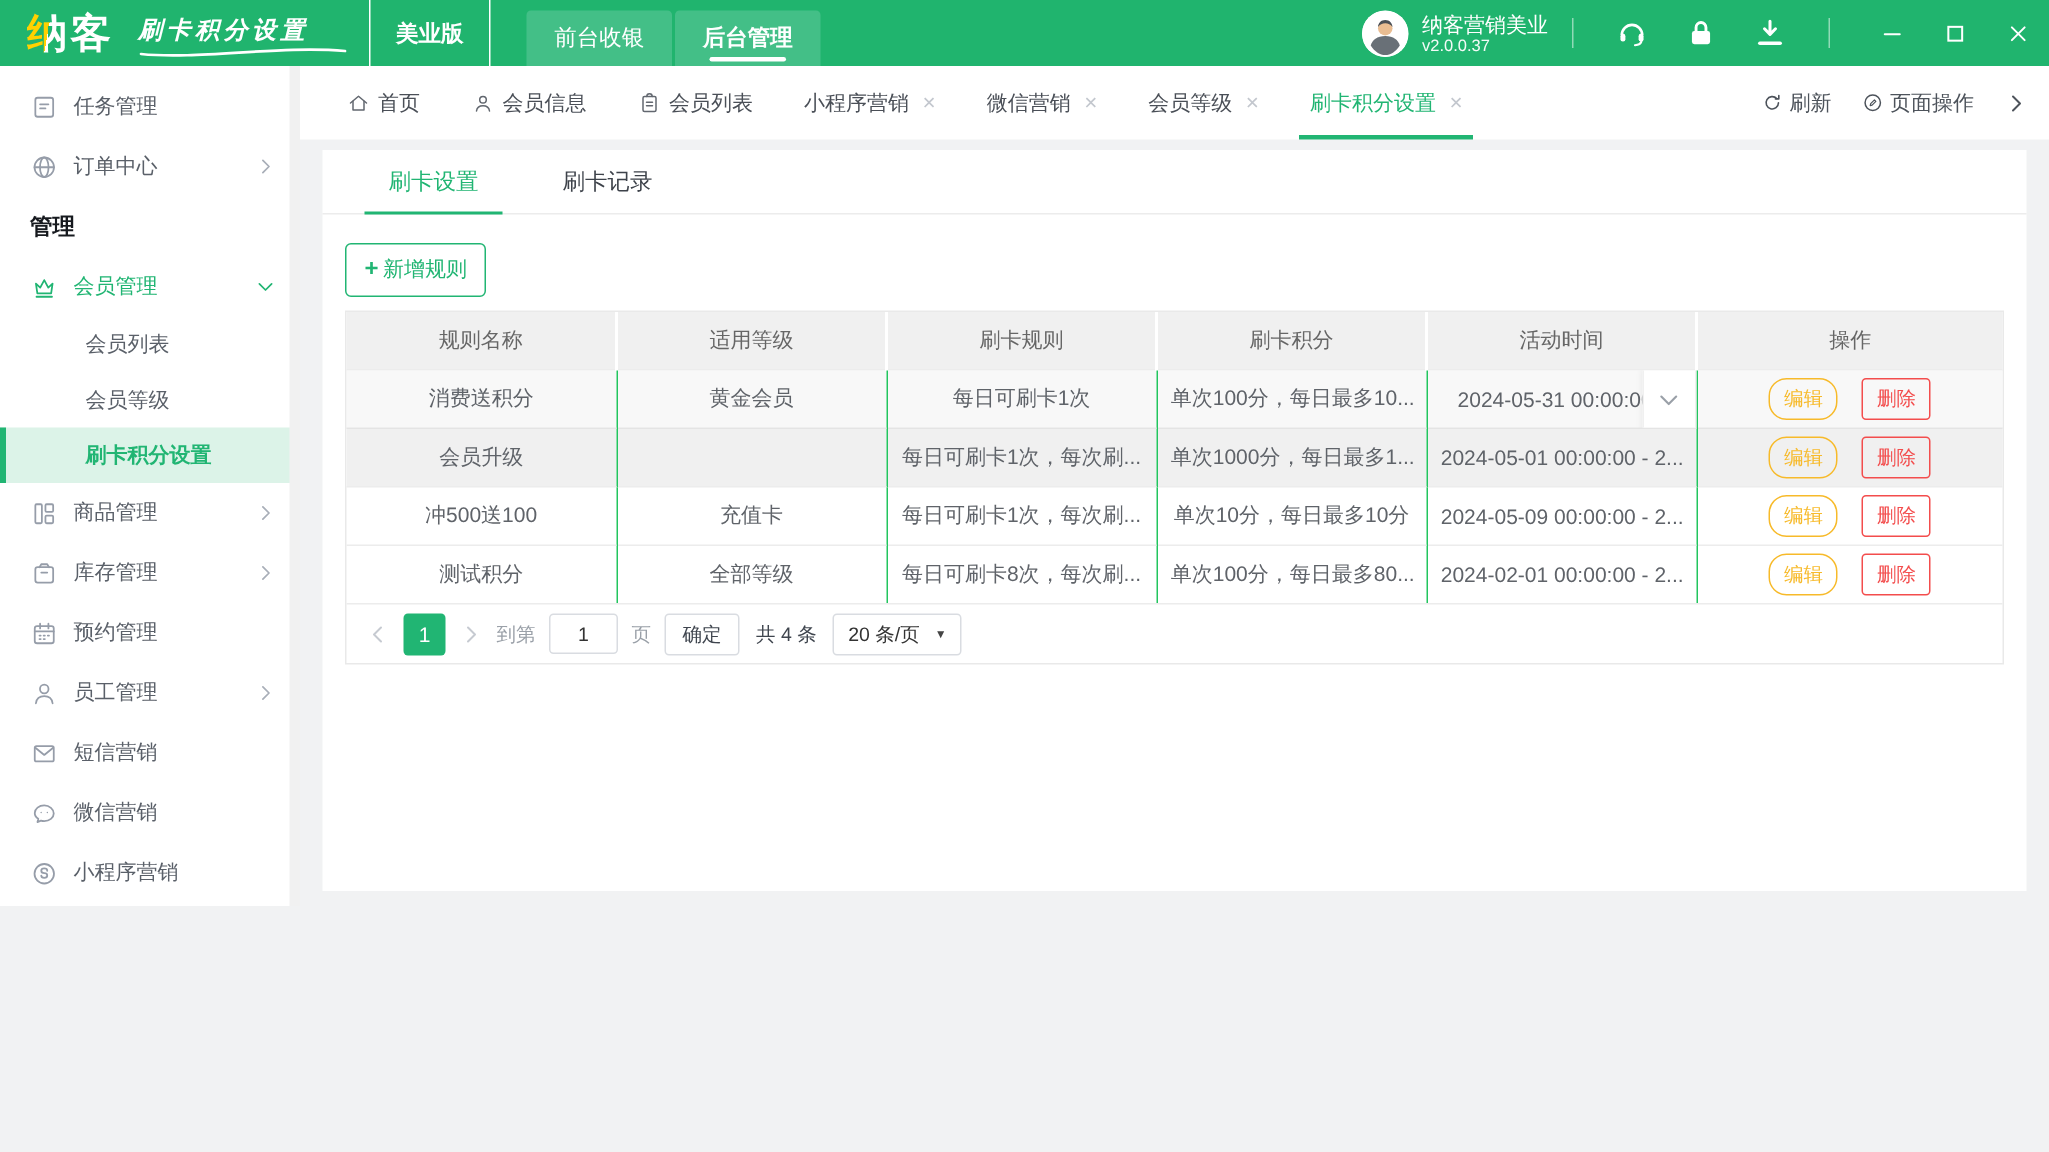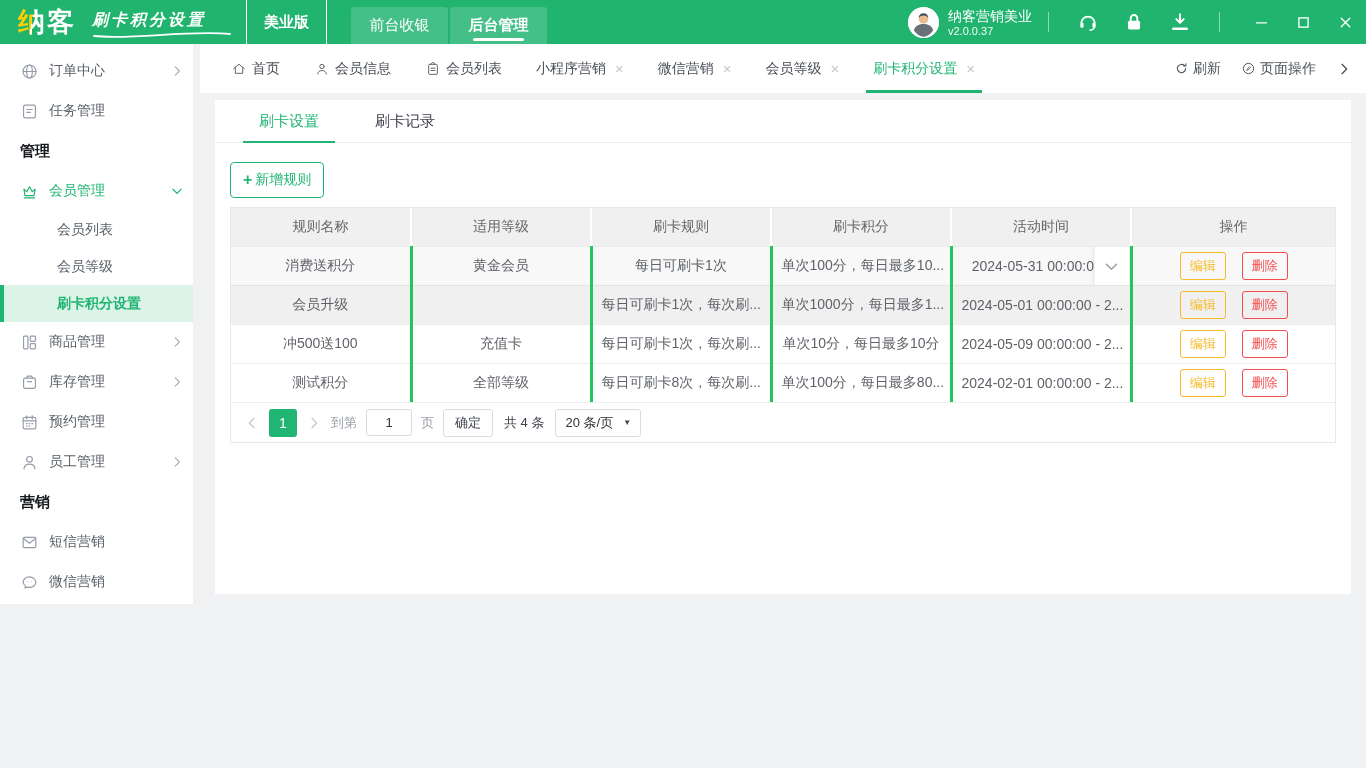--- a/index.html
+++ b/index.html
@@ -66,29 +66,29 @@
   .inner-tab.active { color:#21b573; }
   .inner-tab.active::after { content:""; position:absolute; bottom:-1px; left:-16px; right:-16px; height:2px; background:#21b573; }
   .add-btn { margin:19px 0 9px 15px; display:inline-flex; align-items:center; gap:3px; border:1px solid #21b573; color:#21b573; background:#fff; font-size:14px; padding:8px 12px; border-radius:4px; cursor:pointer; font-family:inherit; }
   .add-btn .plus { font-size:16px; font-weight:bold; line-height:12px; }
 
   
   .table-wrap { margin:0 15px; border:1px solid #e9e9e9; }
   table { width:100%; border-collapse:collapse; table-layout:fixed; }
   th { height:38px; background:#f0f0f0; font-weight:normal; font-size:14px; color:#666; border-right:2px solid #fff; }
   th:last-child { border-right:none; }
-  td { height:39px; text-align:center; font-size:14px; color:#5f6369; border-top:1px solid #ececec; border-right:3px solid #22c55e; padding:0 9px; white-space:nowrap; overflow:hidden; position:relative; }
+  td { height:39px; text-align:center; font-size:14px; color:#5f6369; border-top:1px solid #ececec; border-right:1px solid #22c55e; padding:0 9px; white-space:nowrap; overflow:hidden; position:relative; }
   td:last-child { border-right:none; }
   tbody tr:nth-child(1) { background:#f8f8f8; }
   tbody tr:nth-child(2) { background:#f0f0f0; }
   tbody tr:nth-child(2) td { border-top-color:#e4e4e4; }
   .dd-box { position:absolute; top:-3px; right:0; width:36px; height:45px; background:#fff; border:1px solid #f0f0f0; box-shadow:0 1px 5px rgba(0,0,0,.10); display:flex; align-items:center; justify-content:center; color:#9aa0a8; cursor:pointer; }
   .dd-box svg { width:17px; height:17px; }
   .op-btn { display:inline-block; border:1px solid; border-radius:3px; background:transparent; font-size:13px; padding:4px 9px; margin:0 8px; cursor:pointer; font-family:inherit; }
-  .op-edit { color:#f7ba2a; border-color:#f7ba2a; }
+  .op-edit { color:#f7ba2a; border-color:#f7ba2a;border-radius:12px; }
   .op-del { color:#f34d4d; border-color:#f34d4d; }
 
   
   .pager { display:flex; align-items:center; gap:9px; padding:6px 13px; height:40px; border-top:1px solid #ececec; }
   .pg-arrow { width:16px; height:16px; color:#c6cad1; cursor:pointer; }
   .pg-current { width:28px; height:28px; background:#21b573; color:#fff; border-radius:3px; display:flex; align-items:center; justify-content:center; font-size:14px; cursor:pointer; }
   .pg-label { color:#9aa0a8; font-size:13px; }
   .pg-input { width:46px; height:27px; border:1px solid #d9dce1; border-radius:3px; text-align:center; font-size:13px; color:#333; font-family:inherit; }
   .pg-confirm { height:28px; padding:0 11px; background:#fff; border:1px solid #d9dce1; border-radius:3px; font-size:13px; color:#3f454e; cursor:pointer; font-family:inherit; }
   .pg-total { font-size:13px; color:#3f454e; margin-left:2px; }
@@ -175,36 +175,36 @@
       </div>
     </div>
   </header>
 
   <div class="layout">
 
     <aside class="sidebar">
       <nav class="side-menu" id="side-menu">
           <div class="menu-item">
             <svg class="mi-icon" viewBox="0 0 24 24">
+              <rect x="4.5" y="4" width="15" height="16" rx="2" fill="none" stroke="currentColor" stroke-width="1.5" stroke-linecap="round" stroke-linejoin="round"></rect>
+              <path d="M8.5 9.5h7M8.5 13h4.5" fill="none" stroke="currentColor" stroke-width="1.5" stroke-linecap="round" stroke-linejoin="round"></path>
+            </svg>
+            <span>任务管理</span>
+          </div>
+          <div class="menu-item">
+            <svg class="mi-icon" viewBox="0 0 24 24">
               <circle cx="12" cy="12" r="8.2" fill="none" stroke="currentColor" stroke-width="1.5" stroke-linecap="round" stroke-linejoin="round"></circle>
               <ellipse cx="12" cy="12" rx="3.6" ry="8.2" fill="none" stroke="currentColor" stroke-width="1.5" stroke-linecap="round" stroke-linejoin="round"></ellipse>
               <path d="M3.8 12h16.4" fill="none" stroke="currentColor" stroke-width="1.5" stroke-linecap="round" stroke-linejoin="round"></path>
             </svg>
             <span>订单中心</span>
             <svg class="mi-arrow" viewBox="0 0 24 24">
               <path d="M9 5l7 7-7 7" fill="none" stroke="currentColor" stroke-width="2" stroke-linecap="round" stroke-linejoin="round"></path>
             </svg>
           </div>
-          <div class="menu-item">
-            <svg class="mi-icon" viewBox="0 0 24 24">
-              <rect x="4.5" y="4" width="15" height="16" rx="2" fill="none" stroke="currentColor" stroke-width="1.5" stroke-linecap="round" stroke-linejoin="round"></rect>
-              <path d="M8.5 9.5h7M8.5 13h4.5" fill="none" stroke="currentColor" stroke-width="1.5" stroke-linecap="round" stroke-linejoin="round"></path>
-            </svg>
-            <span>任务管理</span>
-          </div>
           <div class="menu-section">管理</div>
           <div class="menu-item highlight">
             <svg class="mi-icon" viewBox="0 0 24 24">
               <path d="M5 9l3.6 3.3L12 6l3.4 6.3L19 9l-1.2 8.1H6.2L5 9z" fill="none" stroke="currentColor" stroke-width="1.5" stroke-linecap="round" stroke-linejoin="round"></path>
               <path d="M5.5 20h13" fill="none" stroke="currentColor" stroke-width="1.5" stroke-linecap="round" stroke-linejoin="round"></path>
             </svg>
             <span>会员管理</span>
             <svg class="mi-arrow" viewBox="0 0 24 24">
               <path d="M5 9l7 7 7-7" fill="none" stroke="currentColor" stroke-width="2" stroke-linecap="round" stroke-linejoin="round"></path>
             </svg>
@@ -245,21 +245,20 @@
           <div class="menu-item">
             <svg class="mi-icon" viewBox="0 0 24 24">
               <circle cx="12" cy="8" r="3.6" fill="none" stroke="currentColor" stroke-width="1.5" stroke-linecap="round" stroke-linejoin="round"></circle>
               <path d="M5 20c.5-4 3.2-6 7-6s6.5 2 7 6" fill="none" stroke="currentColor" stroke-width="1.5" stroke-linecap="round" stroke-linejoin="round"></path>
             </svg>
             <span>员工管理</span>
             <svg class="mi-arrow" viewBox="0 0 24 24">
               <path d="M9 5l7 7-7 7" fill="none" stroke="currentColor" stroke-width="2" stroke-linecap="round" stroke-linejoin="round"></path>
             </svg>
           </div>
-          <div class="menu-section">营销</div>
           <div class="menu-item">
             <svg class="mi-icon" viewBox="0 0 24 24">
               <rect x="4" y="5.5" width="16" height="13" rx="1.5" fill="none" stroke="currentColor" stroke-width="1.5" stroke-linecap="round" stroke-linejoin="round"></rect>
               <path d="M4.5 7l7.5 6 7.5-6" fill="none" stroke="currentColor" stroke-width="1.5" stroke-linecap="round" stroke-linejoin="round"></path>
             </svg>
             <span>短信营销</span>
           </div>
           <div class="menu-item">
             <svg class="mi-icon" viewBox="0 0 24 24">
               <path d="M12 5c-4.4 0-8 2.9-8 6.4 0 2 1.2 3.8 3 4.9L6.3 19l2.9-1.2c.9.3 1.8.4 2.8.4 4.4 0 8-2.9 8-6.4S16.4 5 12 5z" fill="none" stroke="currentColor" stroke-width="1.5" stroke-linecap="round" stroke-linejoin="round"></path>

